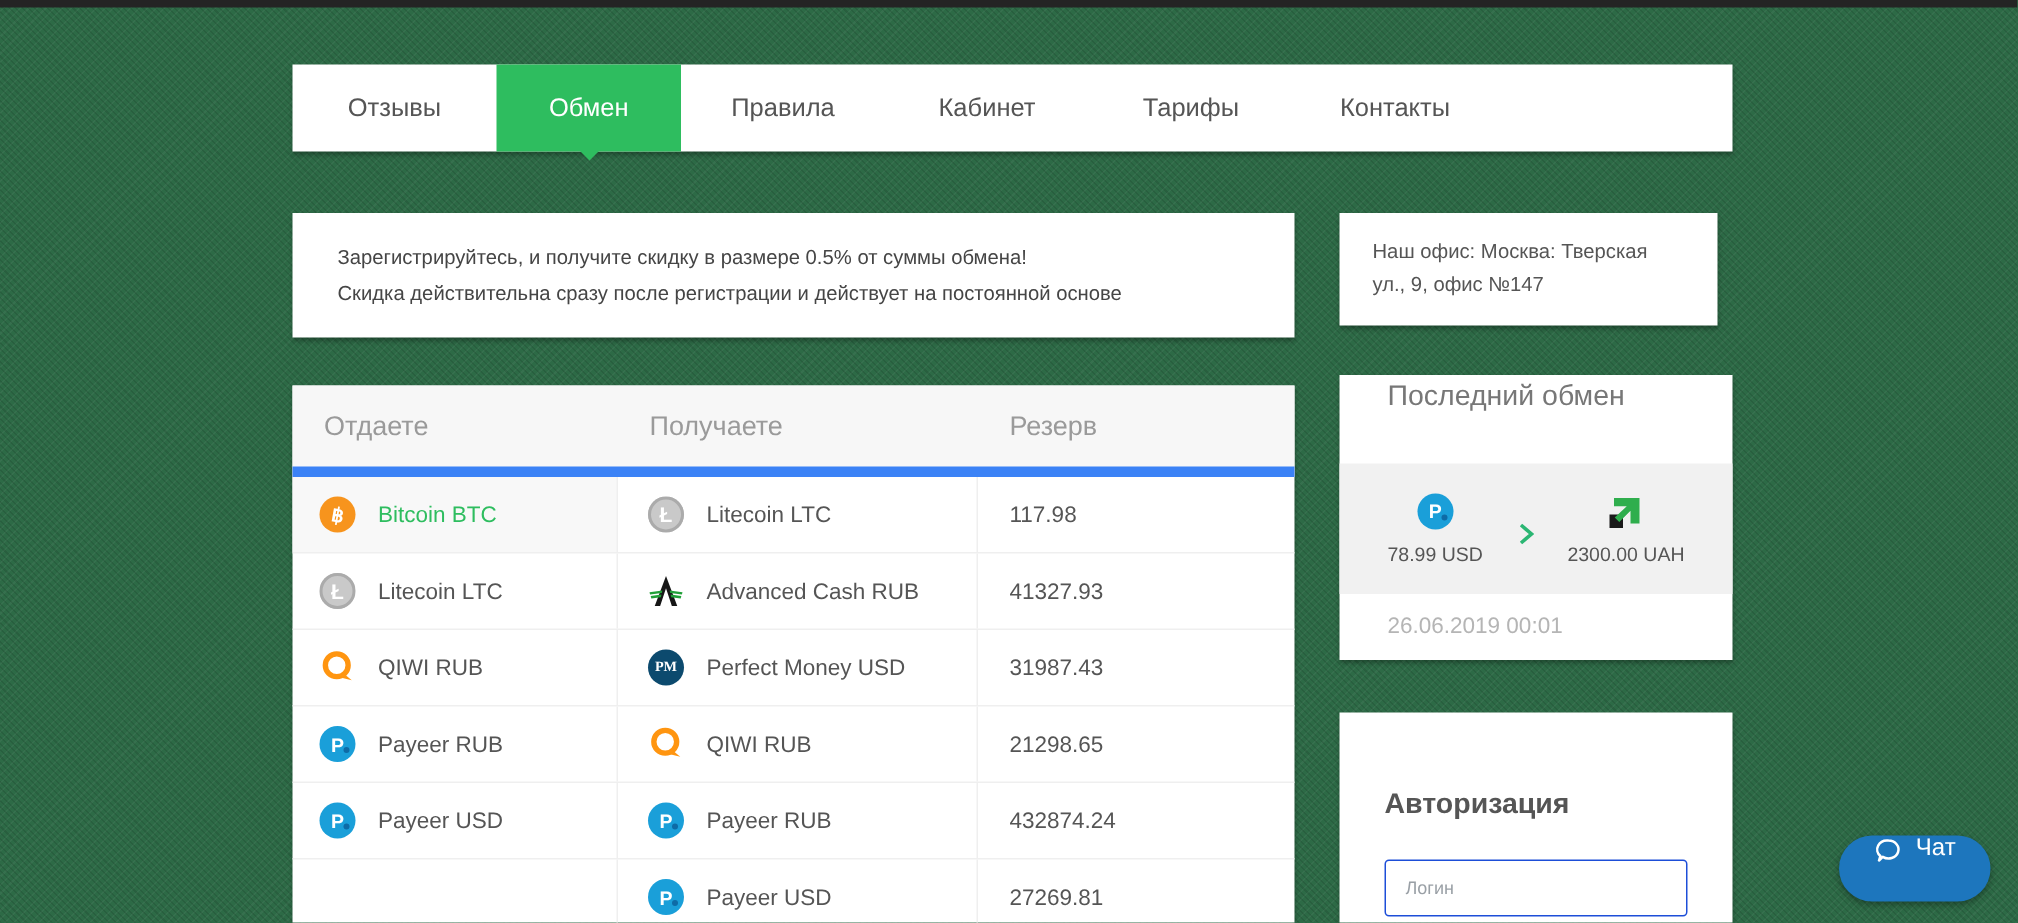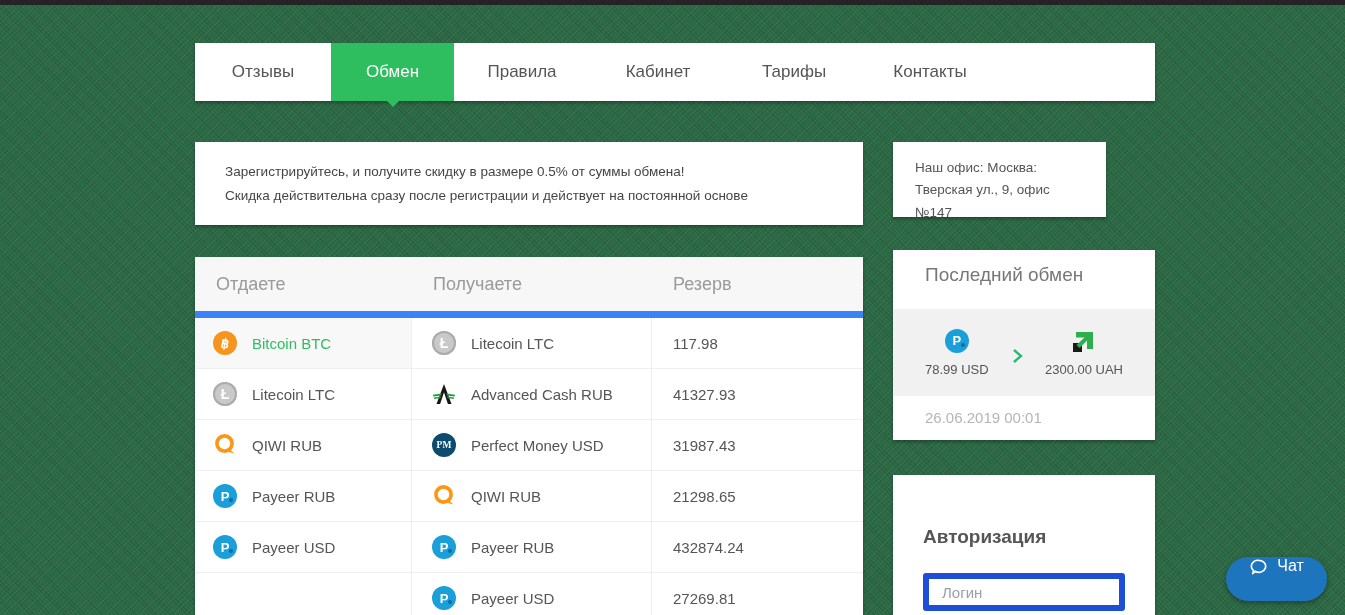--- a/index.html
+++ b/index.html
@@ -26,21 +26,21 @@
     content:''; position:absolute; left:50%; bottom:-6px; margin-left:-7px;
     border:7px solid transparent; border-top:7px solid #2ebd5f; border-bottom:none;
   }
 
   
   .promo { left:195px; top:142px; width:668px; height:83px;
     display:flex; flex-direction:column; justify-content:center; padding:0 30px; }
   .promo p { font-size:13.5px; color:#454545; line-height:1.75; }
 
   
-  .office { left:893px; top:142px; width:213px; height:75px; padding:15px 22px; }
+  .office { left:893px; top:142px; width:252px; height:75px; padding:15px 22px; }
   .office p { font-size:13.5px; color:#555; line-height:1.65; }
 
   
   .table-card { left:195px; top:257px; width:668px; height:382px; }
   .thead { display:flex; height:61px; background:#f7f7f7; border-bottom:7px solid #3b82f6; align-items:center; }
   .th { font-size:18px; color:#9a9a9a; }
   .th-give { width:217px; padding-left:21px; }
   .th-get  { width:240px; padding-left:21px; }
   .th-reserve { flex:1; padding-left:21px; }
   .trow { display:flex; height:51px; border-bottom:1px solid #efefef; }
@@ -64,34 +64,34 @@
   .c-pm  { background:#0c4a6e; font-size:9.5px; font-family:"Liberation Serif", serif; }
   .c-payeer { background:#1a9fd9; }
   .c-payeer::after {
     content:''; position:absolute; width:4px; height:4px; border-radius:50%;
     background:#0e6ba6; right:4px; bottom:6px;
   }
   .icon-svg { flex:0 0 24px; width:24px; height:24px; }
 
   
   .last { left:893px; top:250px; width:262px; height:190px; }
-  .last h3 { font-size:19px; font-weight:normal; color:#777; padding:14px 0 0 32px; }
+  .last h3 { font-size:19px; font-weight:normal; color:#777; padding:4px 0 0 32px; }
   .band { position:absolute; top:59px; left:0; right:0; height:87px; background:#f1f1f1;
     display:flex; align-items:center; justify-content:space-between; padding:0 32px; }
   .ex-col { display:flex; flex-direction:column; align-items:center; gap:9px; }
   .ex-amt { font-size:13px; color:#555; white-space:nowrap; }
   .ex-arrow { width:14px; height:14px; margin-top:6px; }
   .last .date { position:absolute; left:32px; bottom:14px; font-size:15px; color:#b5b5b5; }
 
   
   .auth { left:893px; top:475px; width:262px; height:172px; padding:23px 30px; }
   .auth h3 { font-size:19px; color:#555; font-weight:bold; margin-bottom:25px;margin-top:28px; }
   .auth input {
-    width:100%; height:38px; border:6px solid #1d4ed8; border-radius:3px;
-    padding:0 13px; font-size:15px; color:#ef4444; outline:none;
+    width:100%; height:38px; border:1px solid #1d4ed8; border-radius:3px;
+    padding:0 13px; font-size:12px; color:#ef4444; outline:none;
     font-family:"Liberation Sans", sans-serif;
   }
   .auth input::placeholder { color:#9aa0a6; }
   .auth input + input { margin-top:22px; }
 
   
   .chat {
     position:absolute; left:1226px; top:557px; width:101px; height:44px;
     border:none; border-radius:22px; background:#1d76bd; color:#fff;
     display:flex; align-items:flex-start; justify-content:center; gap:8px;

